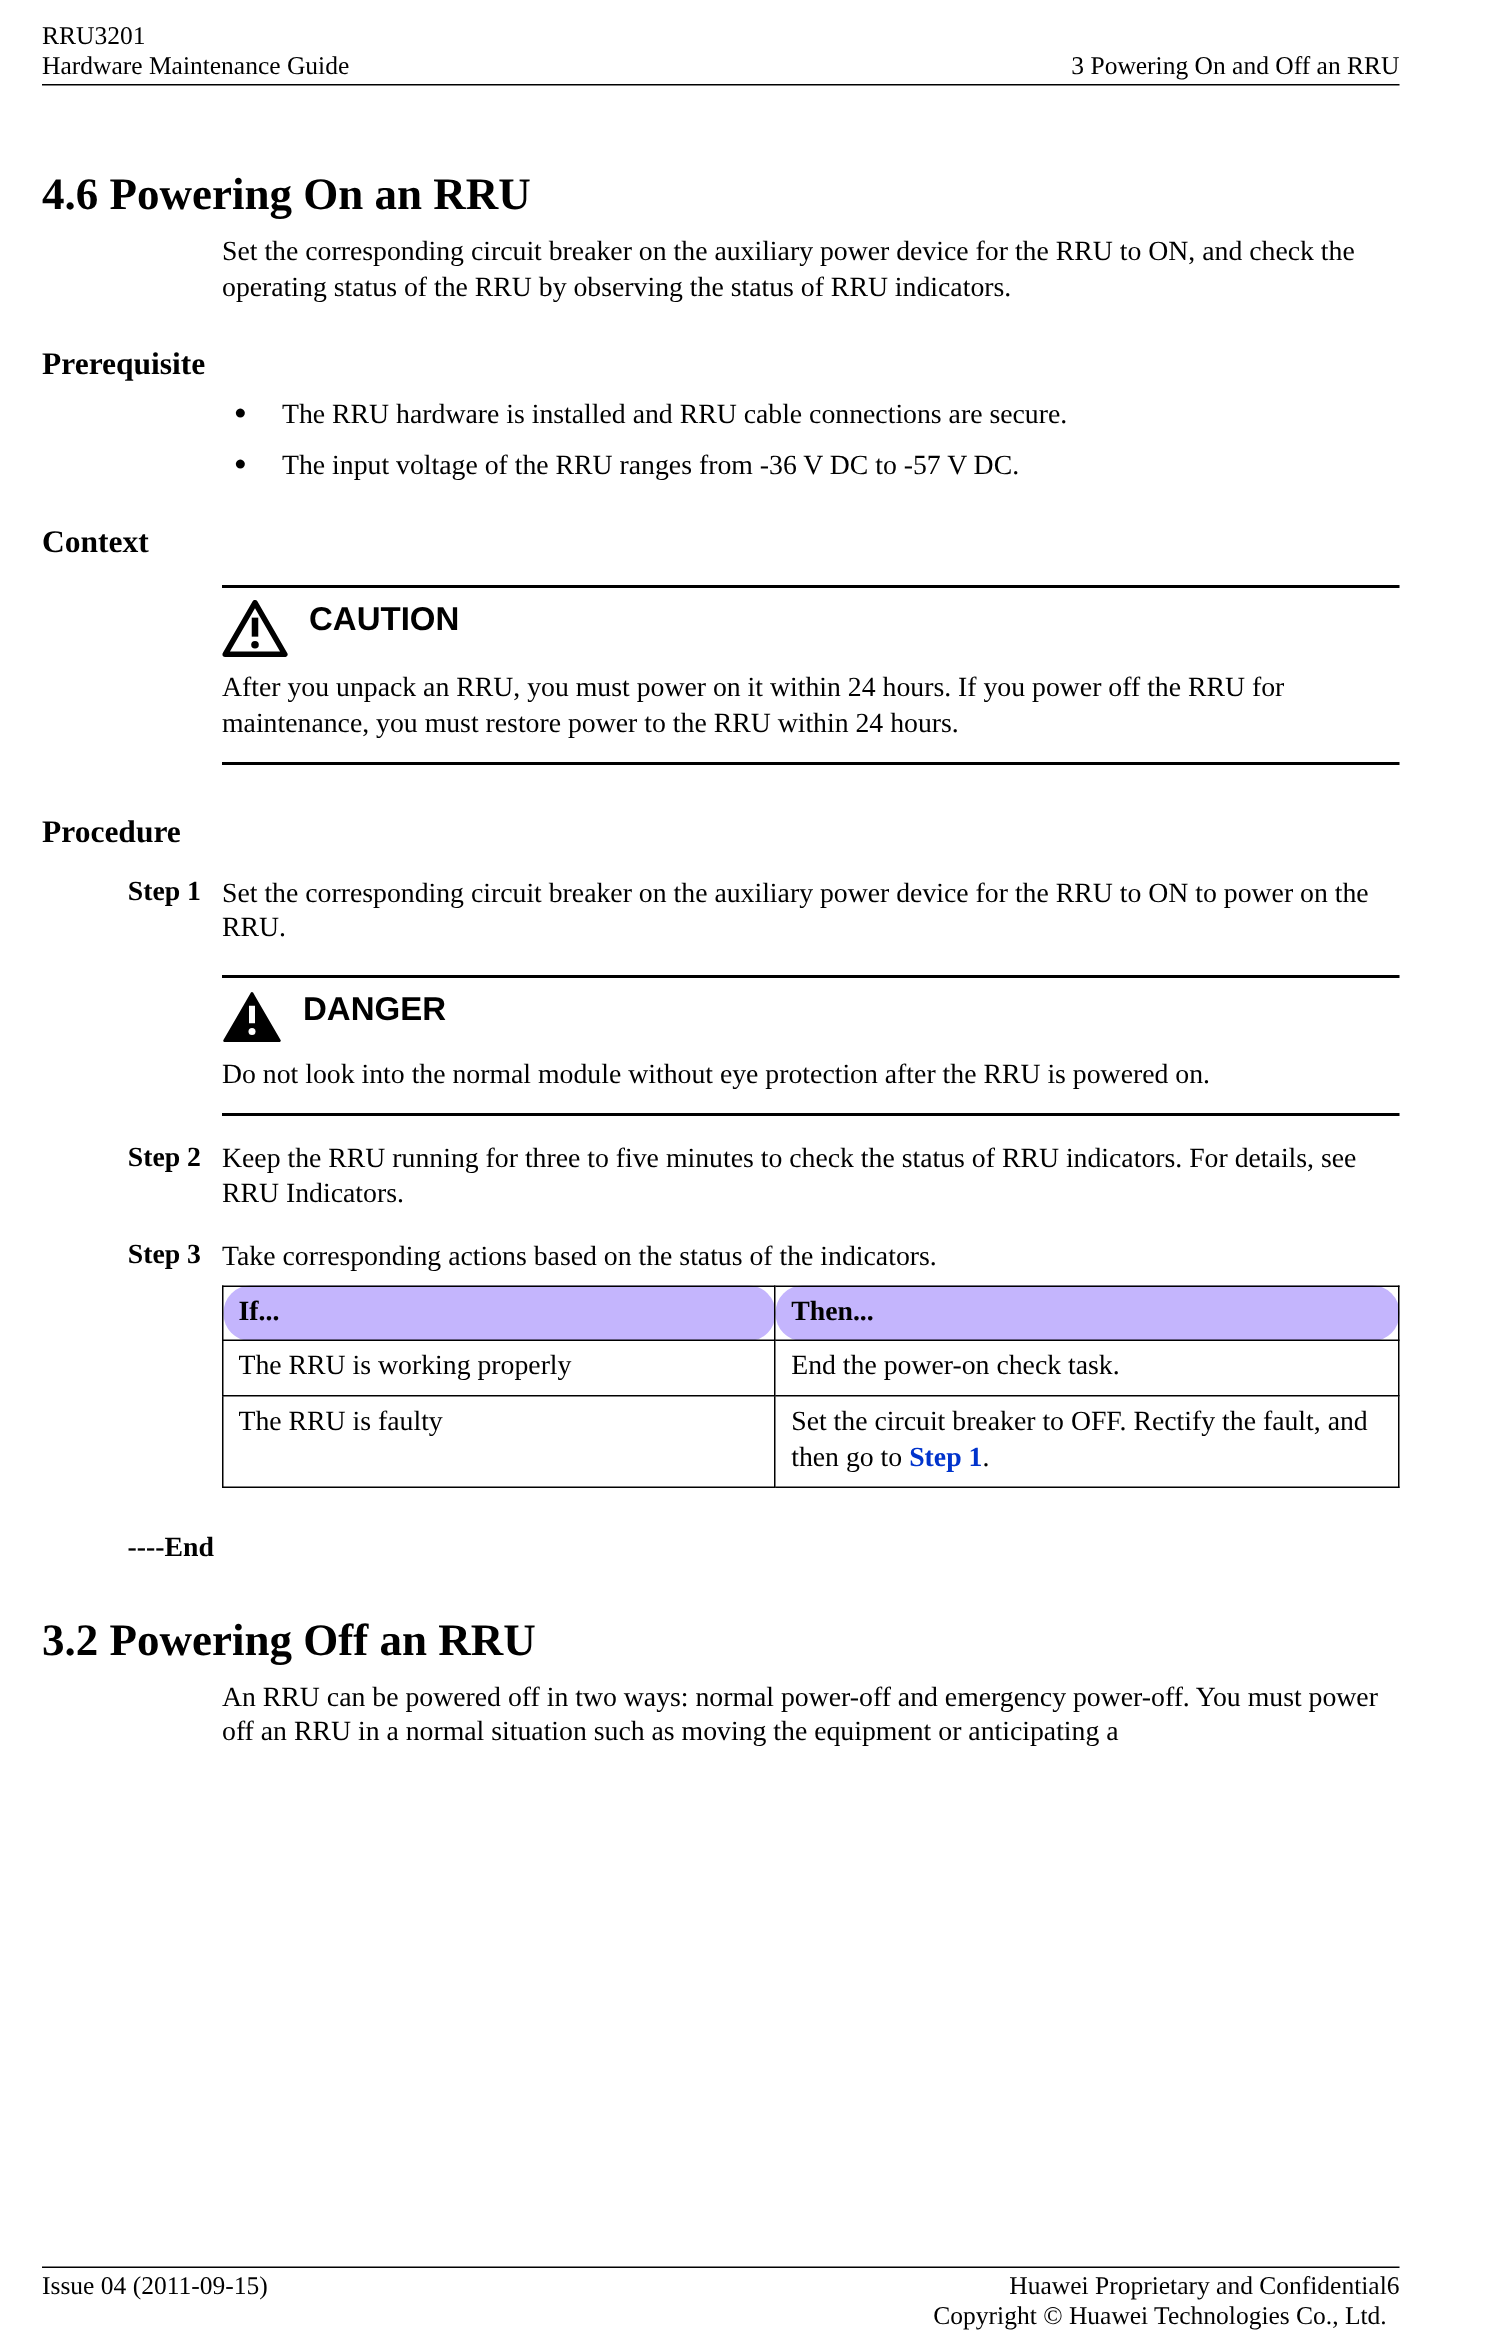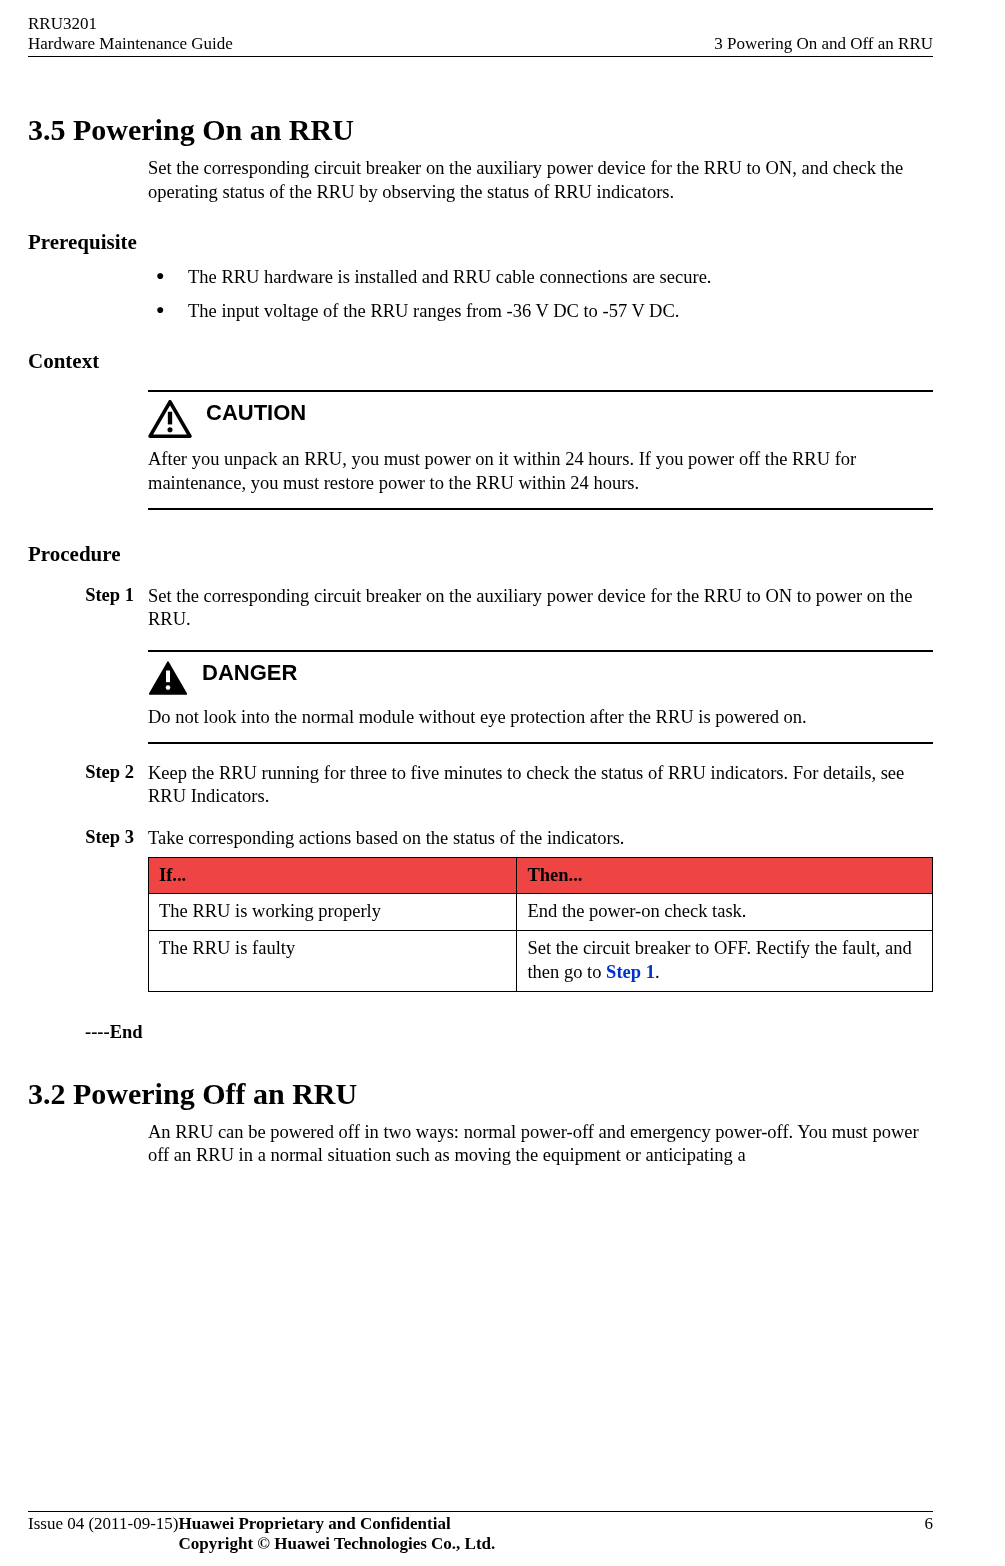--- a/index.html
+++ b/index.html
@@ -99,54 +99,55 @@
     margin-top: 6px;
   }
   table.ifthen th, table.ifthen td {
     border: 1.4px solid #000;
     padding: 6px 10px;
     text-align: left;
     vertical-align: top;
     font-weight: normal;
   }
   table.ifthen th {
-    background: #ef4444;
-    font-weight: bold;
+    background: #c4b5fd;
+    font-weight: bold;
+    border-radius: 18px;
   }
   .link { color: #0033cc; font-weight: bold; }
 
   .end-mark { font-weight: bold; margin-left: 57px; margin-top: 30px; }
 
   .footer {
     position: absolute; bottom: 12px; left: 28px; right: 72px;
   }
   .footer-row {
     display: flex; justify-content: space-between; font-size: 17px; margin-top: 2px;
   }
-  .footer-center { text-align: left; flex: 1; font-weight: bold; }
+  .footer-center { text-align: right; flex: 1; }
   .footer-left { text-align: left; }
   .footer-right { text-align: right; }
 </style>
 </head>
 <body>
 
 <div class="page">
 
   <div class="header-row">
     <div class="header-left">
       <div>RRU3201</div>
       <div>Hardware Maintenance Guide</div>
     </div>
     <div class="header-right">3 Powering On and Off an RRU</div>
   </div>
   <hr class="header-hr">
 
   <div class="content">
 
-    <h1 class="section-h">3.5 Powering On an RRU</h1>
+    <h1 class="section-h">4.6 Powering On an RRU</h1>
     <div class="body-text p">Set the corresponding circuit breaker on the auxiliary power device for the RRU to ON, and check the operating status of the RRU by observing the status of RRU indicators.</div>
 
     <h2 class="sideheading">Prerequisite</h2>
     <ul class="bullets">
       <li>The RRU hardware is installed and RRU cable connections are secure.</li>
       <li>The input voltage of the RRU ranges from -36 V DC to -57 V DC.</li>
     </ul>
 
     <h2 class="sideheading">Context</h2>
     <div class="callout-wrap">

